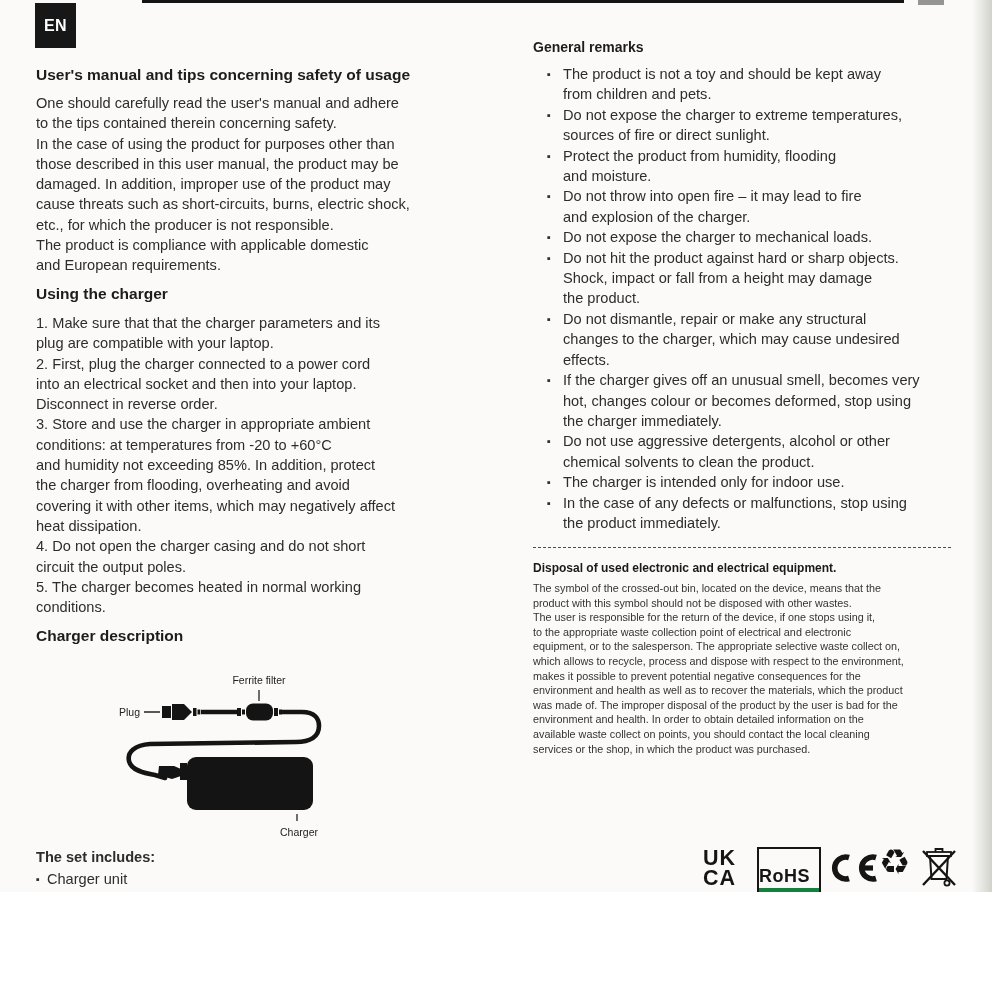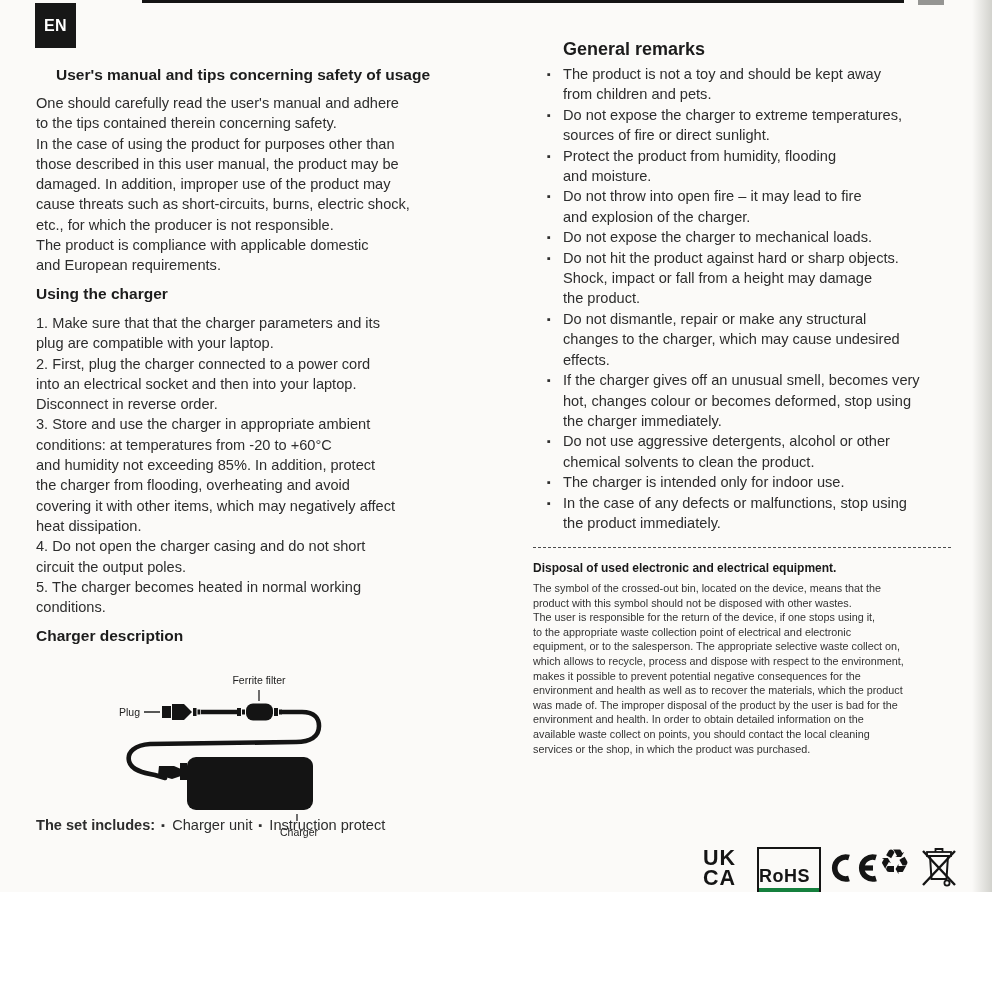--- a/index.html
+++ b/index.html
@@ -17,38 +17,38 @@
     background:#171717; color:#ffffff; display:flex; align-items:center; justify-content:center;
     font-weight:bold; font-size:16px; letter-spacing:.5px;
   }
   .heading{
     position:absolute; left:36px; font-weight:bold; font-size:15.5px; color:#1c1c1c; white-space:pre-line;
   }
   .body-text{
     position:absolute; left:36px; width:478px; font-size:14.6px; line-height:20.3px;
     white-space:pre-line; color:#2d2d2d;
   }
-  .r-heading{position:absolute; left:563px; font-weight:bold; font-size:18px; color:#1c1c1c;}
+  .r-heading{position:absolute; left:533px; font-weight:bold; font-size:14px; color:#1c1c1c;}
   .remarks-list{
     position:absolute; left:546px; top:64px; width:452px; margin:0; padding:0; list-style:none;
     font-size:14.6px; line-height:20.4px;
   }
   .remarks-list li{position:relative; padding-left:17px; white-space:pre-line;}
   .remarks-list li::before{content:"▪"; position:absolute; left:1px; top:0px; font-size:11px;}
   .dashed-sep{
     position:absolute; left:533px; top:547px; width:418px; height:0;
     border-top:1.5px dashed #4c4c4c;
   }
   .disposal-heading{position:absolute; left:533px; top:561px; font-weight:bold; font-size:12px; color:#1a1a1a;}
   .disposal-body{
     position:absolute; left:533px; top:581px; width:452px;
     font-size:10.8px; line-height:14.6px; white-space:pre-line; color:#333;
   }
   .set-includes{
-    position:absolute; left:36px; top:817px; font-size:14.6px; display:flex; align-items:baseline; gap:6px;
+    position:absolute; left:36px; top:849px; font-size:14.6px; display:flex; align-items:baseline; gap:6px;flex-direction:column;
   }
   .set-includes .lbl{font-weight:bold;}
   .inc-item::before{content:"▪"; font-size:11px; margin-right:7px; position:relative; top:-1px;}
   
   .ukca{
     position:absolute; left:703px; top:849px; font-weight:bold; font-size:21.5px; line-height:19.5px;
     letter-spacing:1px; color:#151515; text-align:left; white-space:pre-line;
   }
   .rohs{
     position:absolute; left:757px; top:847px; width:60px; border:2.5px solid #151515;
@@ -78,21 +78,21 @@
 <div class="page">
 
   <div class="top-scan-line"></div>
   <div class="top-scan-blob"></div>
   <div class="edge-shadow"></div>
 
   <div class="en-badge">
     <span>EN</span>
   </div>
 
-  <div class="heading" style="top:66px;margin-left:20px;">User's manual and tips concerning safety of usage</div>
+  <div class="heading" style="top:66px;">User's manual and tips concerning safety of usage</div>
   <div class="body-text" style="top:93px;">One should carefully read the user's manual and adhere
 to the tips contained therein concerning safety.
 In the case of using the product for purposes other than
 those described in this user manual, the product may be
 damaged. In addition, improper use of the product may
 cause threats such as short-circuits, burns, electric shock,
 etc., for which the producer is not responsible.
 The product is compliance with applicable domestic
 and European requirements.</div>
 

